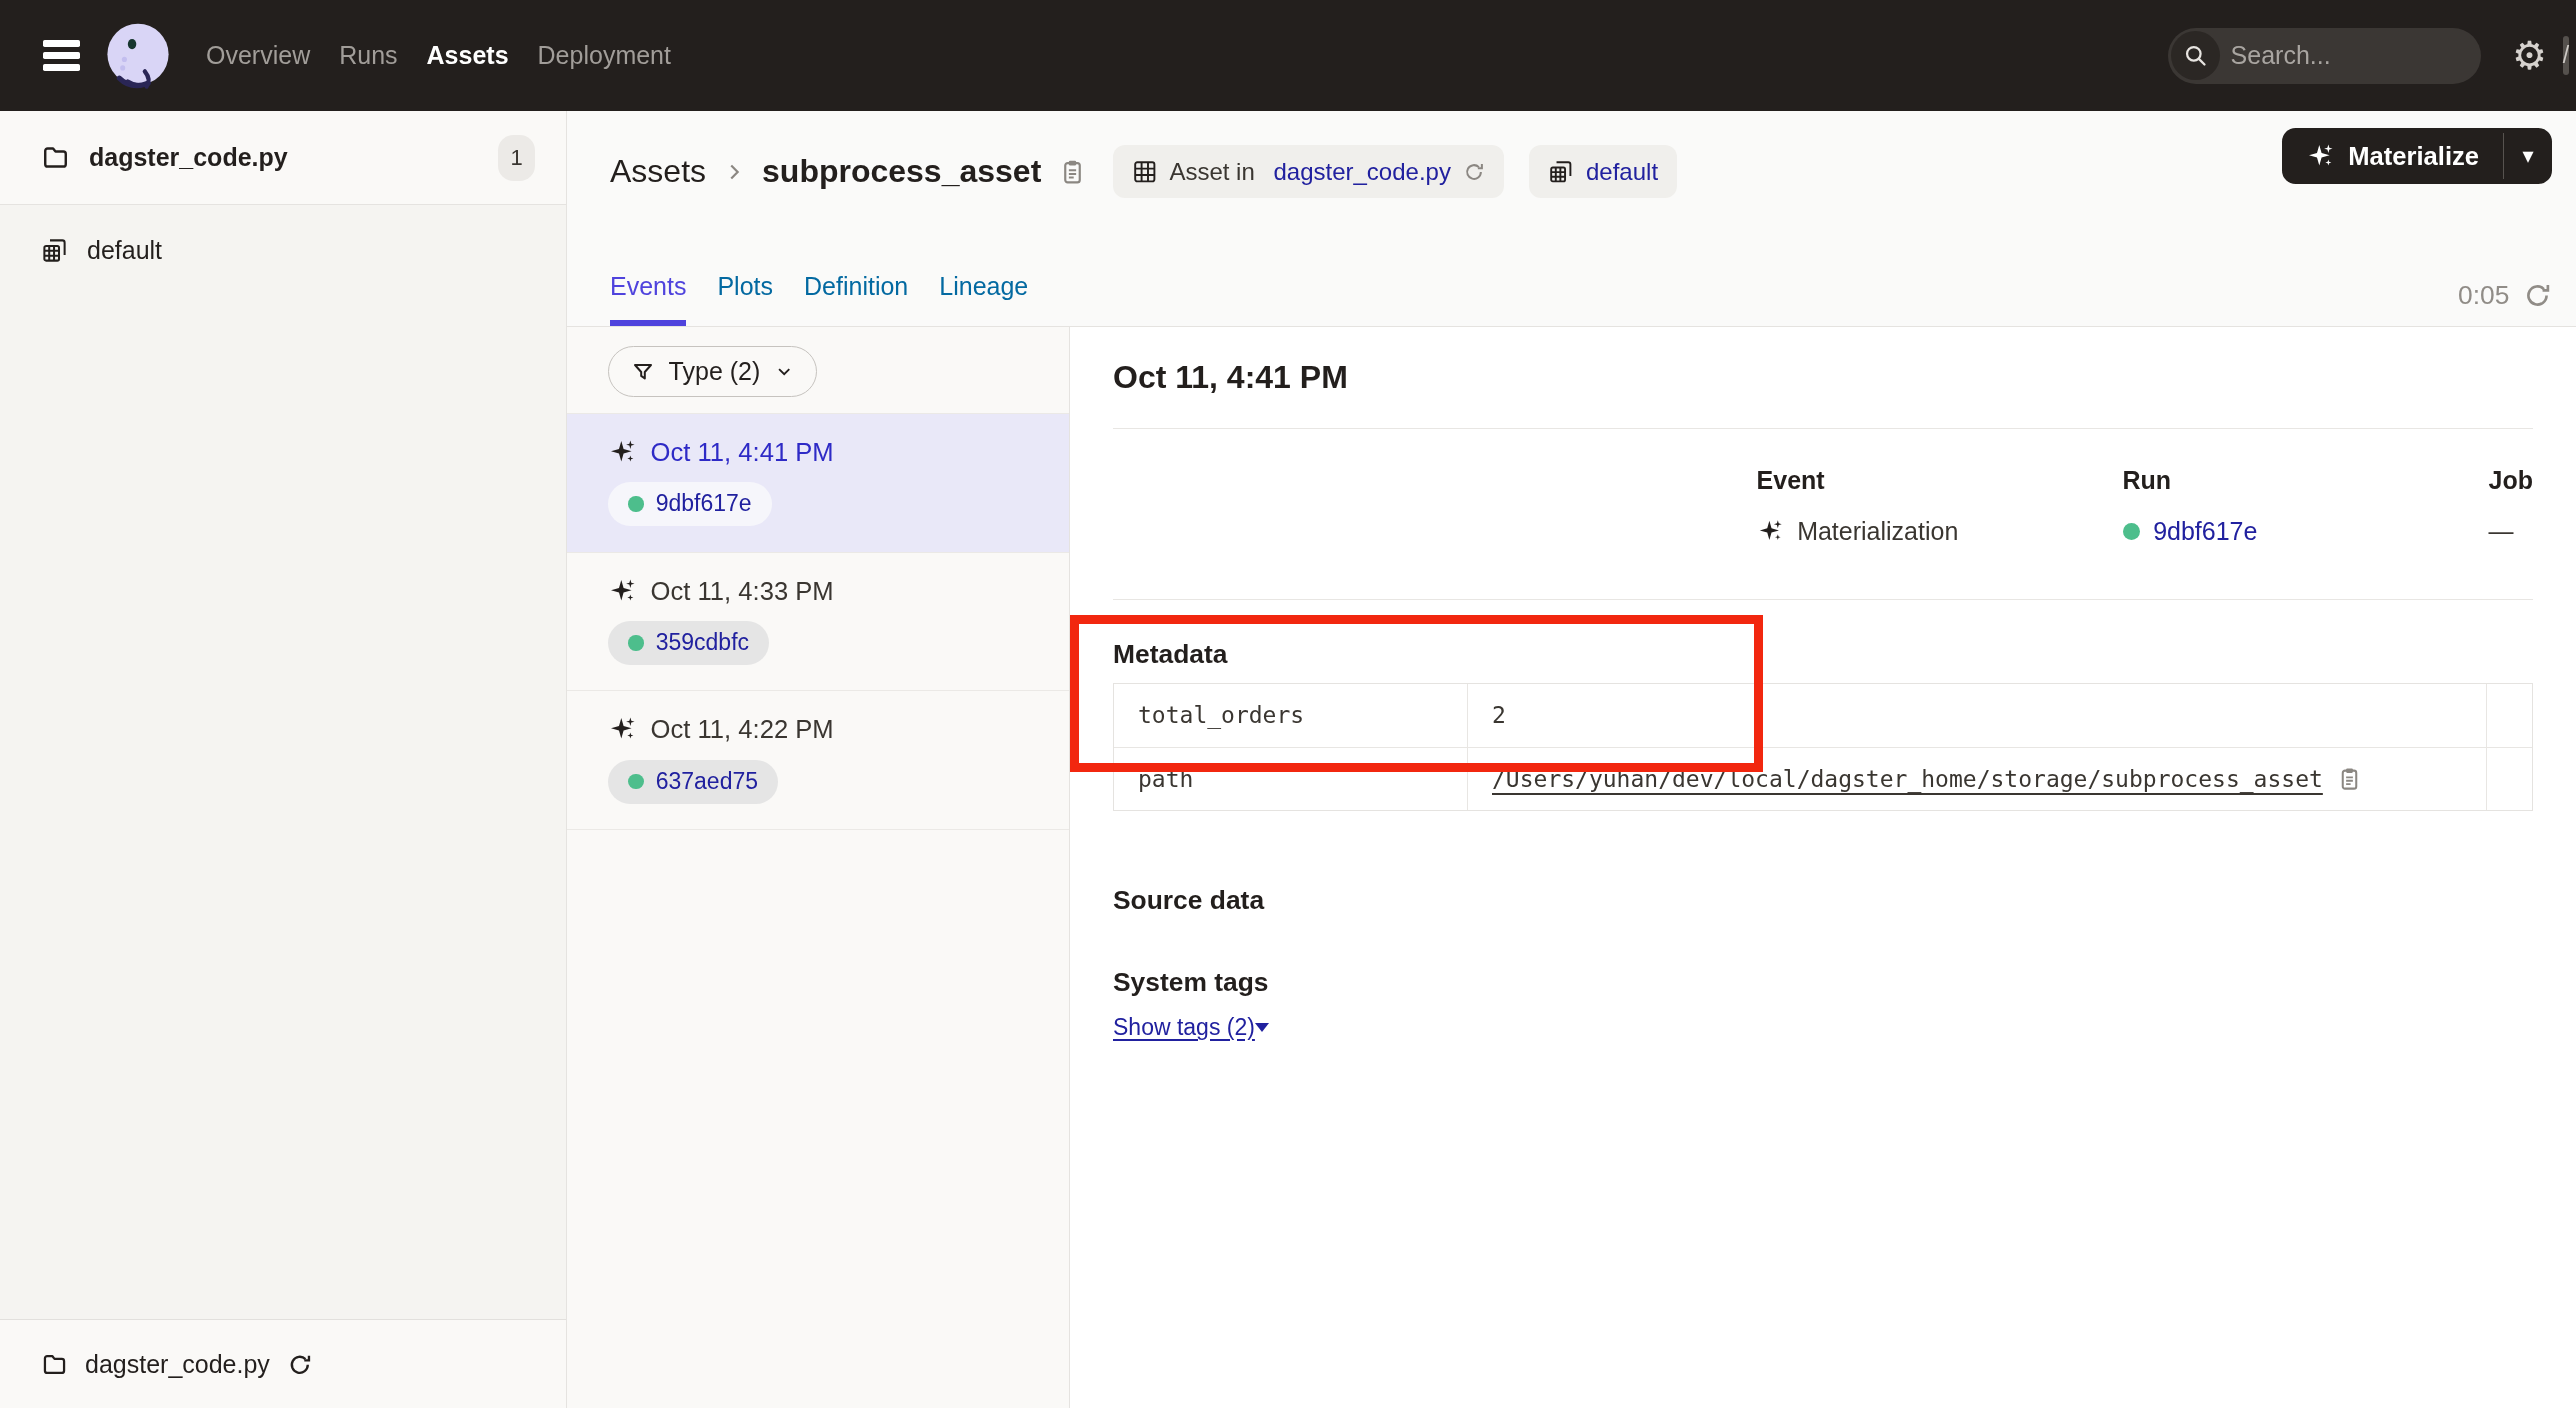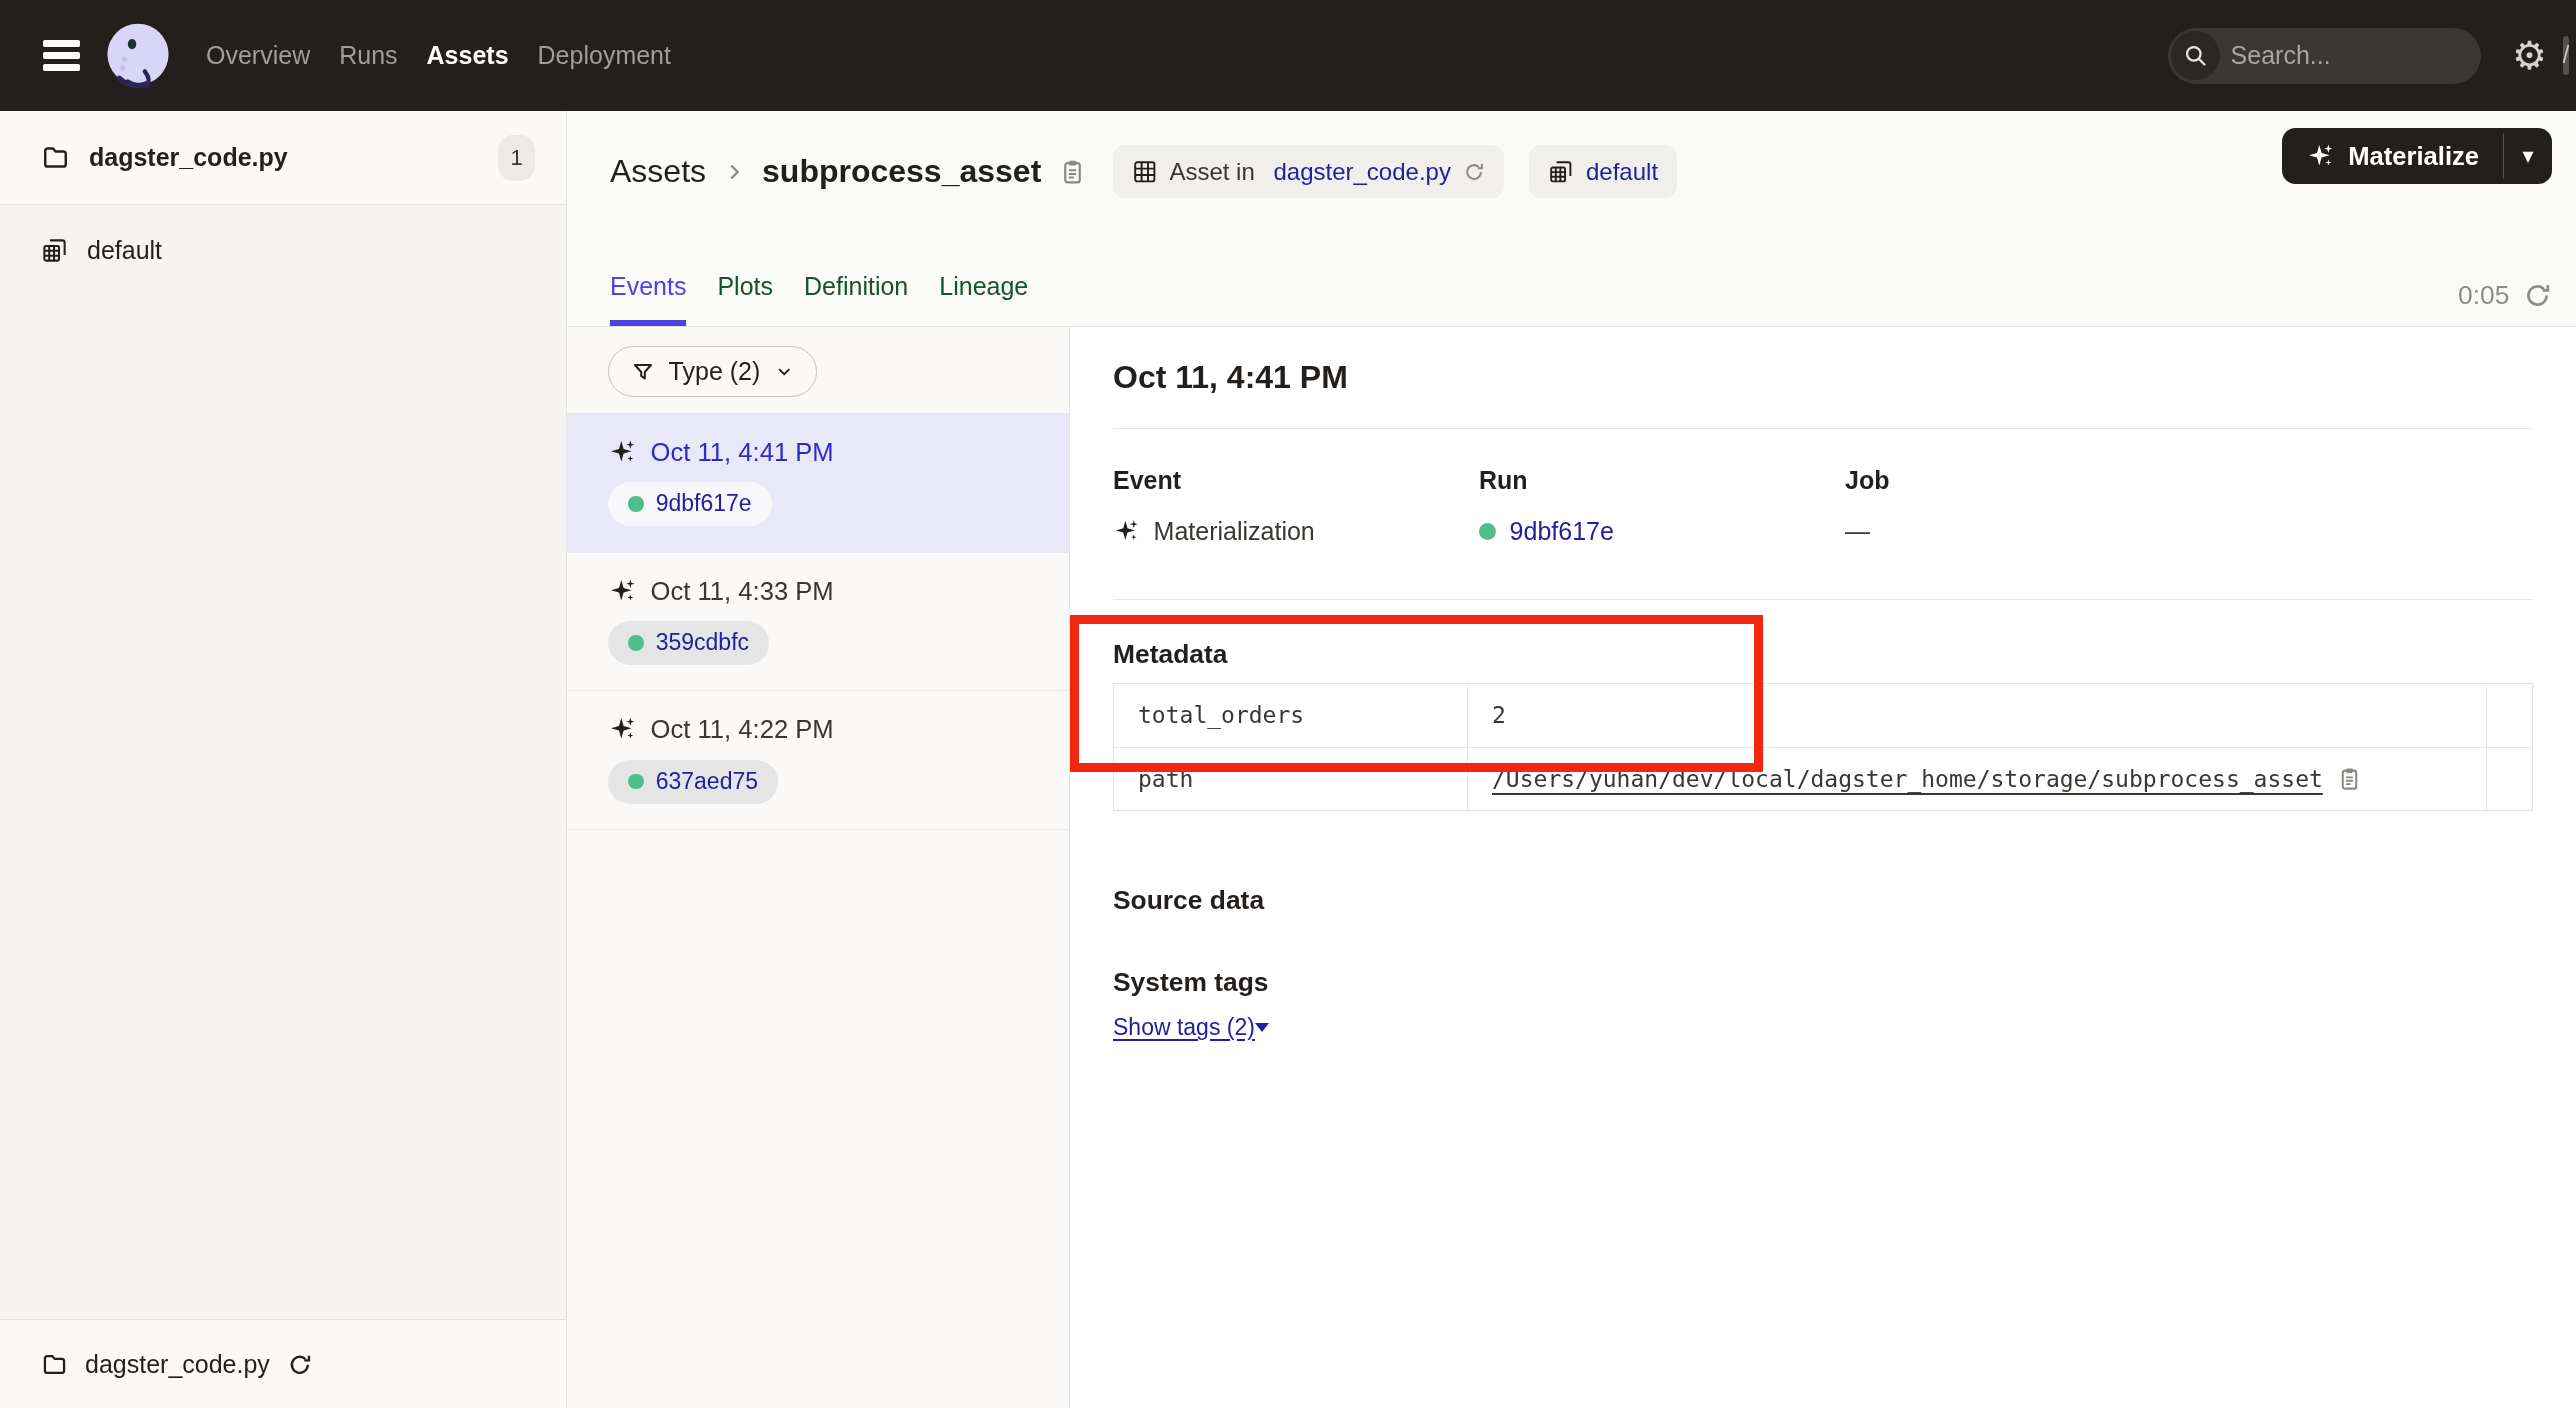--- a/index.html
+++ b/index.html
@@ -77,21 +77,21 @@
   .pill a { font-size:24px; color:#21219F; text-decoration:none; }
   .materialize {
     position:absolute; right:24px; top:17px; height:56px; display:flex; align-items:stretch;
     background:#231F1D; border-radius:13.6px; overflow:hidden; cursor:pointer;
   }
   .mat-main { display:flex; align-items:center; gap:13.6px; padding:0 24px; color:#fff; font-size:25.6px; font-weight:600; border:none; background:transparent; cursor:pointer; }
   .mat-divider { width:0.9px; background:#57534F; margin:5.1px 0; }
   .mat-caret { width:48px; display:flex; align-items:center; justify-content:center; color:#fff; font-size:22px; border:none; background:transparent; cursor:pointer; }
   .tabs { position:absolute; left:43px; bottom:0; display:flex; gap:31px; }
   .tab {
-    font-size:25px; color:#14532d; padding-bottom:19px; border-bottom:6px solid transparent;
+    font-size:25px; color:#0369a1; padding-bottom:19px; border-bottom:6px solid transparent;
     text-decoration:none; cursor:pointer;
   }
   .tab.active { color:#4F43DD; border-bottom-color:#4F43DD; }
   .timer { position:absolute; right:24px; bottom:15.3px; display:flex; align-items:center; gap:13.6px; color:#908C87; font-size:26.4px;margin-left:21px; }
 
   .content { display:flex; position:absolute; top:216px; bottom:0; left:0; right:0; }
 
   
   .events-list { width:503px; flex:none; background:#FAF9F7; border-right:0.9px solid #E5E3E0; }
   .filter-row { padding:19px 0 15.3px 41px; }
@@ -111,21 +111,21 @@
   }
   .event-row.selected .run-pill { background:#F6F6FB; }
   .run-dot { width:15.3px; height:15.3px; border-radius:50%; background:#4DBE8C; }
   .run-pill a { font-size:23px; color:#21219F; text-decoration:none; }
 
   
   .event-detail { flex:1; background:#fff; padding:19px 43px 0 43px; }
   .detail-title { font-size:32px; font-weight:700; line-height:39px; margin-top:12px; }
   .hr { height:0.9px; background:#E8E6E3; }
   .hr1 { margin-top:31px; }
-  .meta-cols { display:flex; margin-top:37px; }
+  .meta-cols { display:flex; margin-top:37px;justify-content:flex-end; }
   .mc { width:366px; }
   .mc:last-child { width:auto; }
   .mc-label { font-size:25px; font-weight:600; line-height:29px; }
   .mc-value { margin-top:22px; display:flex; align-items:center; gap:13.6px; font-size:25px; color:#3A3631; }
   .mc-value a { font-size:25px; color:#21219F; text-decoration:none; }
   .hr2 { margin-top:53px; }
   .section-h { font-size:26.4px; font-weight:700; line-height:34px; margin-top:37px; }
   .md-table { display:grid; grid-template-columns:353px 1fr 46px; border:0.9px solid #E5E3E0; margin-top:12px; background:#fff; }
   .md-cell { height:63px; display:flex; align-items:center; padding:0 24px; font-family:"DejaVu Sans Mono","Liberation Mono",monospace; font-size:23px; color:#3A3631; overflow:hidden; white-space:nowrap; }
   .md-cell.c2, .md-cell.c3 { border-left:0.9px solid #E8E6E3; }

